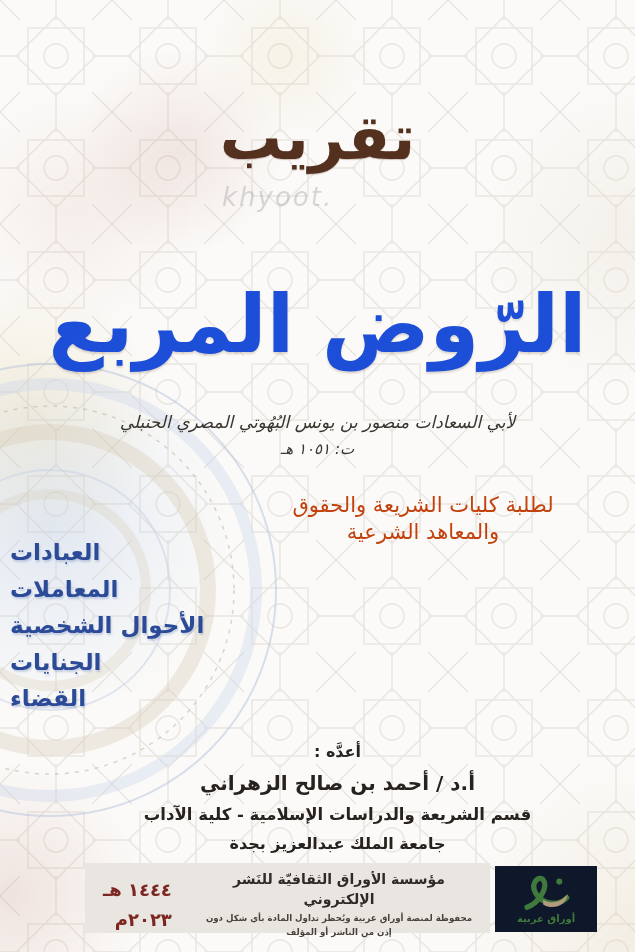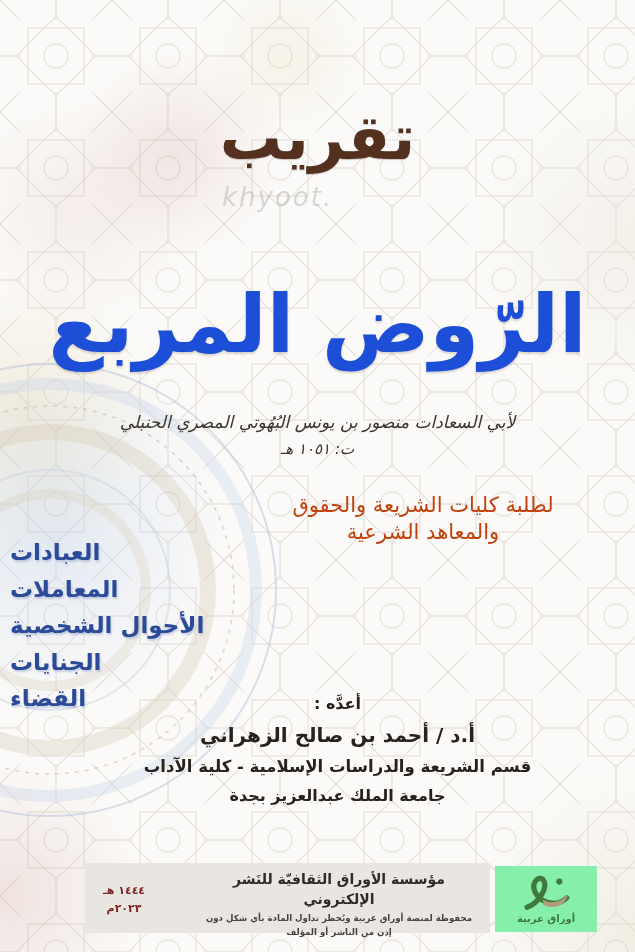--- a/index.html
+++ b/index.html
@@ -55,45 +55,45 @@
     list-style:none;margin:0;padding:0;
   }
   .topics-list li{
     font-size:23px;font-weight:bold;color:#2b4a97;line-height:36.5px;
     text-shadow:1px 2px 2px rgba(43,74,151,.22);
   }
   .prepared-block{
     position:absolute;top:694px;left:110px;width:455px;text-align:center;
     color:#27221d;
   }
-  .prepared-label{font-size:16px;font-weight:bold;margin-bottom:10px;}
+  .prepared-label{font-size:16px;font-weight:bold;margin-bottom:10px;margin-top:48px;}
   .prepared-name{font-size:20px;font-weight:bold;margin-bottom:10px;}
   .prepared-department{font-size:16.5px;font-weight:bold;margin-bottom:10px;}
   .prepared-university{font-size:16px;font-weight:bold;}
   .footer-bar{
     position:absolute;left:85px;top:863px;width:405px;height:70px;
     background:#e9e6e2;
   }
   .footer-dates{
-    position:absolute;left:18px;top:19px;text-align:center;
-    color:#7c2621;font-size:11px;font-weight:bold;line-height:1.65;
+    position:absolute;left:18px;top:12px;text-align:right;
+    color:#7c2621;font-size:18px;font-weight:bold;line-height:1.65;
   }
   .publisher-block{
     position:absolute;left:118px;top:7px;width:272px;text-align:center;
   }
   .publisher-title{
     font-size:14px;font-weight:bold;color:#2e2a25;line-height:1.4;
     margin-bottom:3px;
   }
   .rights-line{
     font-size:8.6px;font-weight:bold;color:#474239;line-height:1.55;
   }
   .logo-box{
     position:absolute;left:495px;top:866px;width:102px;height:66px;
-    background:#86efac;display:flex;flex-direction:column;
+    background:#0f172a;display:flex;flex-direction:column;
     align-items:center;justify-content:center;
   }
   .logo-text{font-size:10px;color:#3f7a3c;font-weight:bold;margin-top:1px;}
 </style>
 </head>
 <body>
 
 <div class="page">
 
   <svg class="bg-svg" width="635" height="952" aria-hidden="true">

